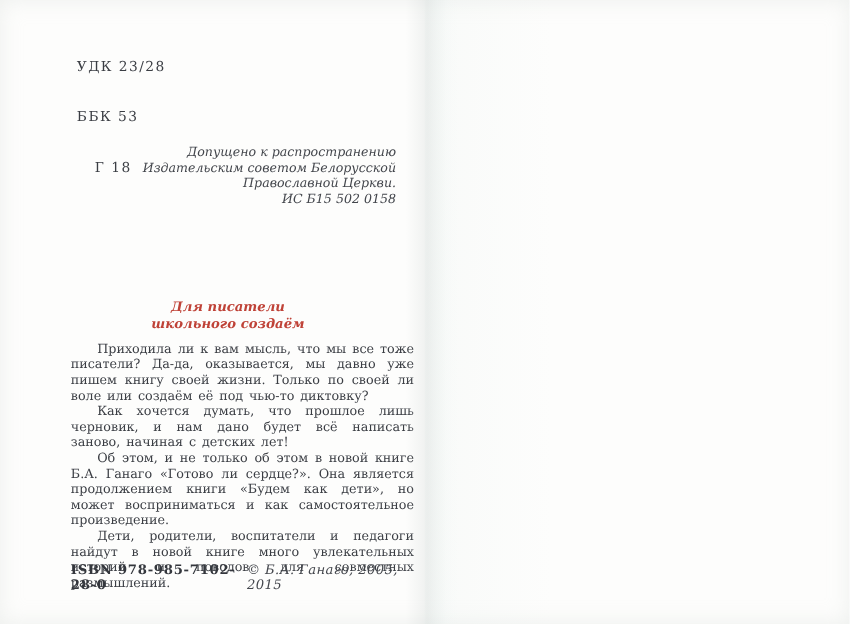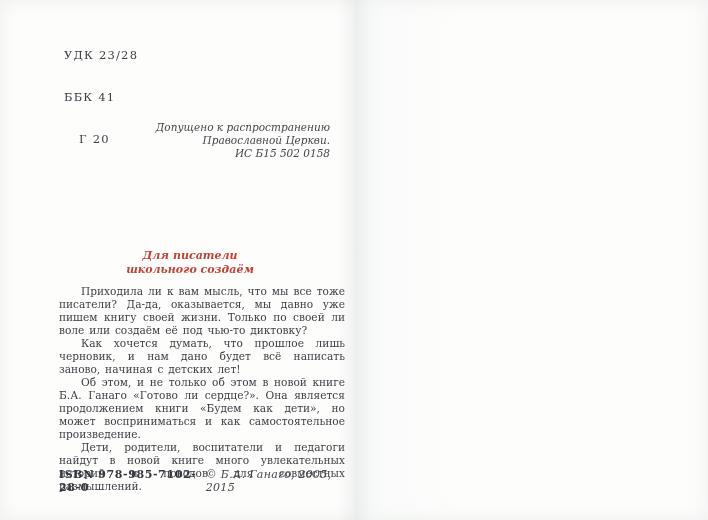--- a/index.html
+++ b/index.html
@@ -79,26 +79,27 @@
 </style>
 </head>
 <body>
 
 <div class="spread">
 
   <div class="page left">
 
     <div class="udk-block">
       <span class="line">УДК 23/28</span>
-      <span class="line">ББК 41</span>
-      <span class="line indent">Г 20</span>
+      <span class="line">ББК 53</span>
+      <span class="line indent">Г 18</span>
     </div>
 
     <div class="permission-note">
       <div>Допущено к распространению</div>
+      <div>Издательским советом Белорусской</div>
       <div>Православной Церкви.</div>
       <div>ИС Б15 502 0158</div>
     </div>
 
     <div class="age-note">
       <div>Для писатели</div>
       <div>школьного создаём</div>
     </div>
 
     <div class="body-text left-body">

